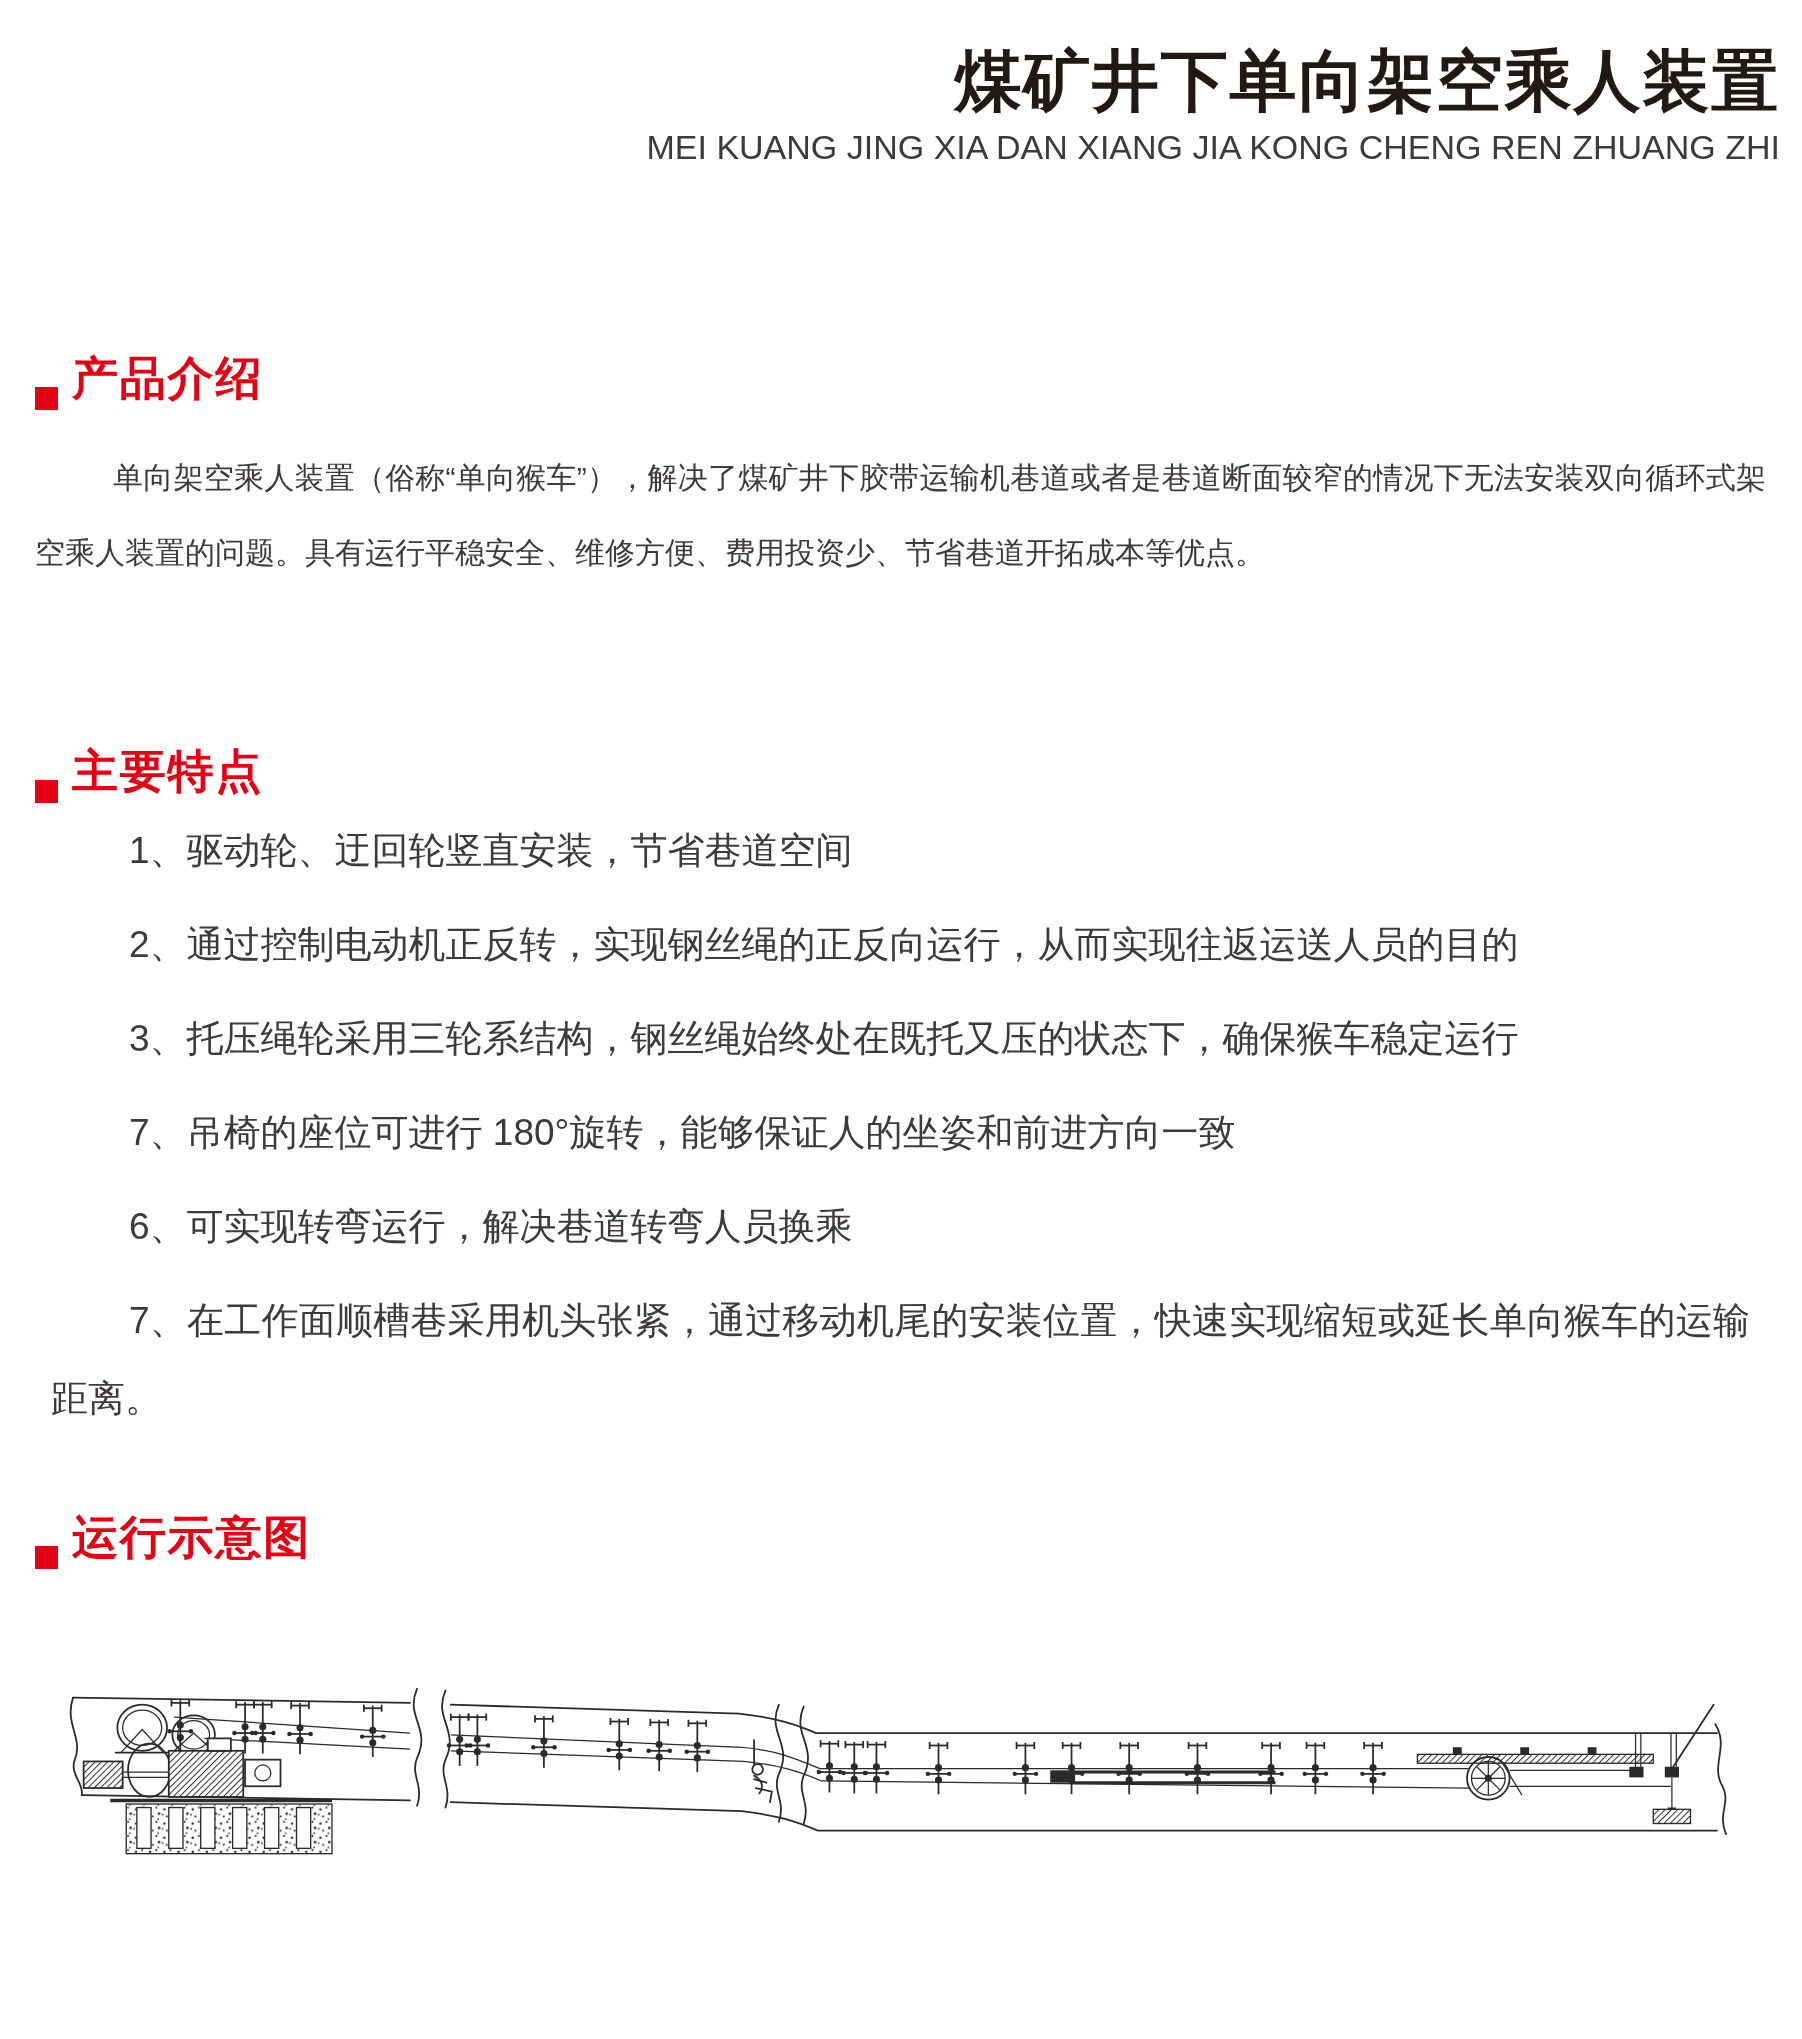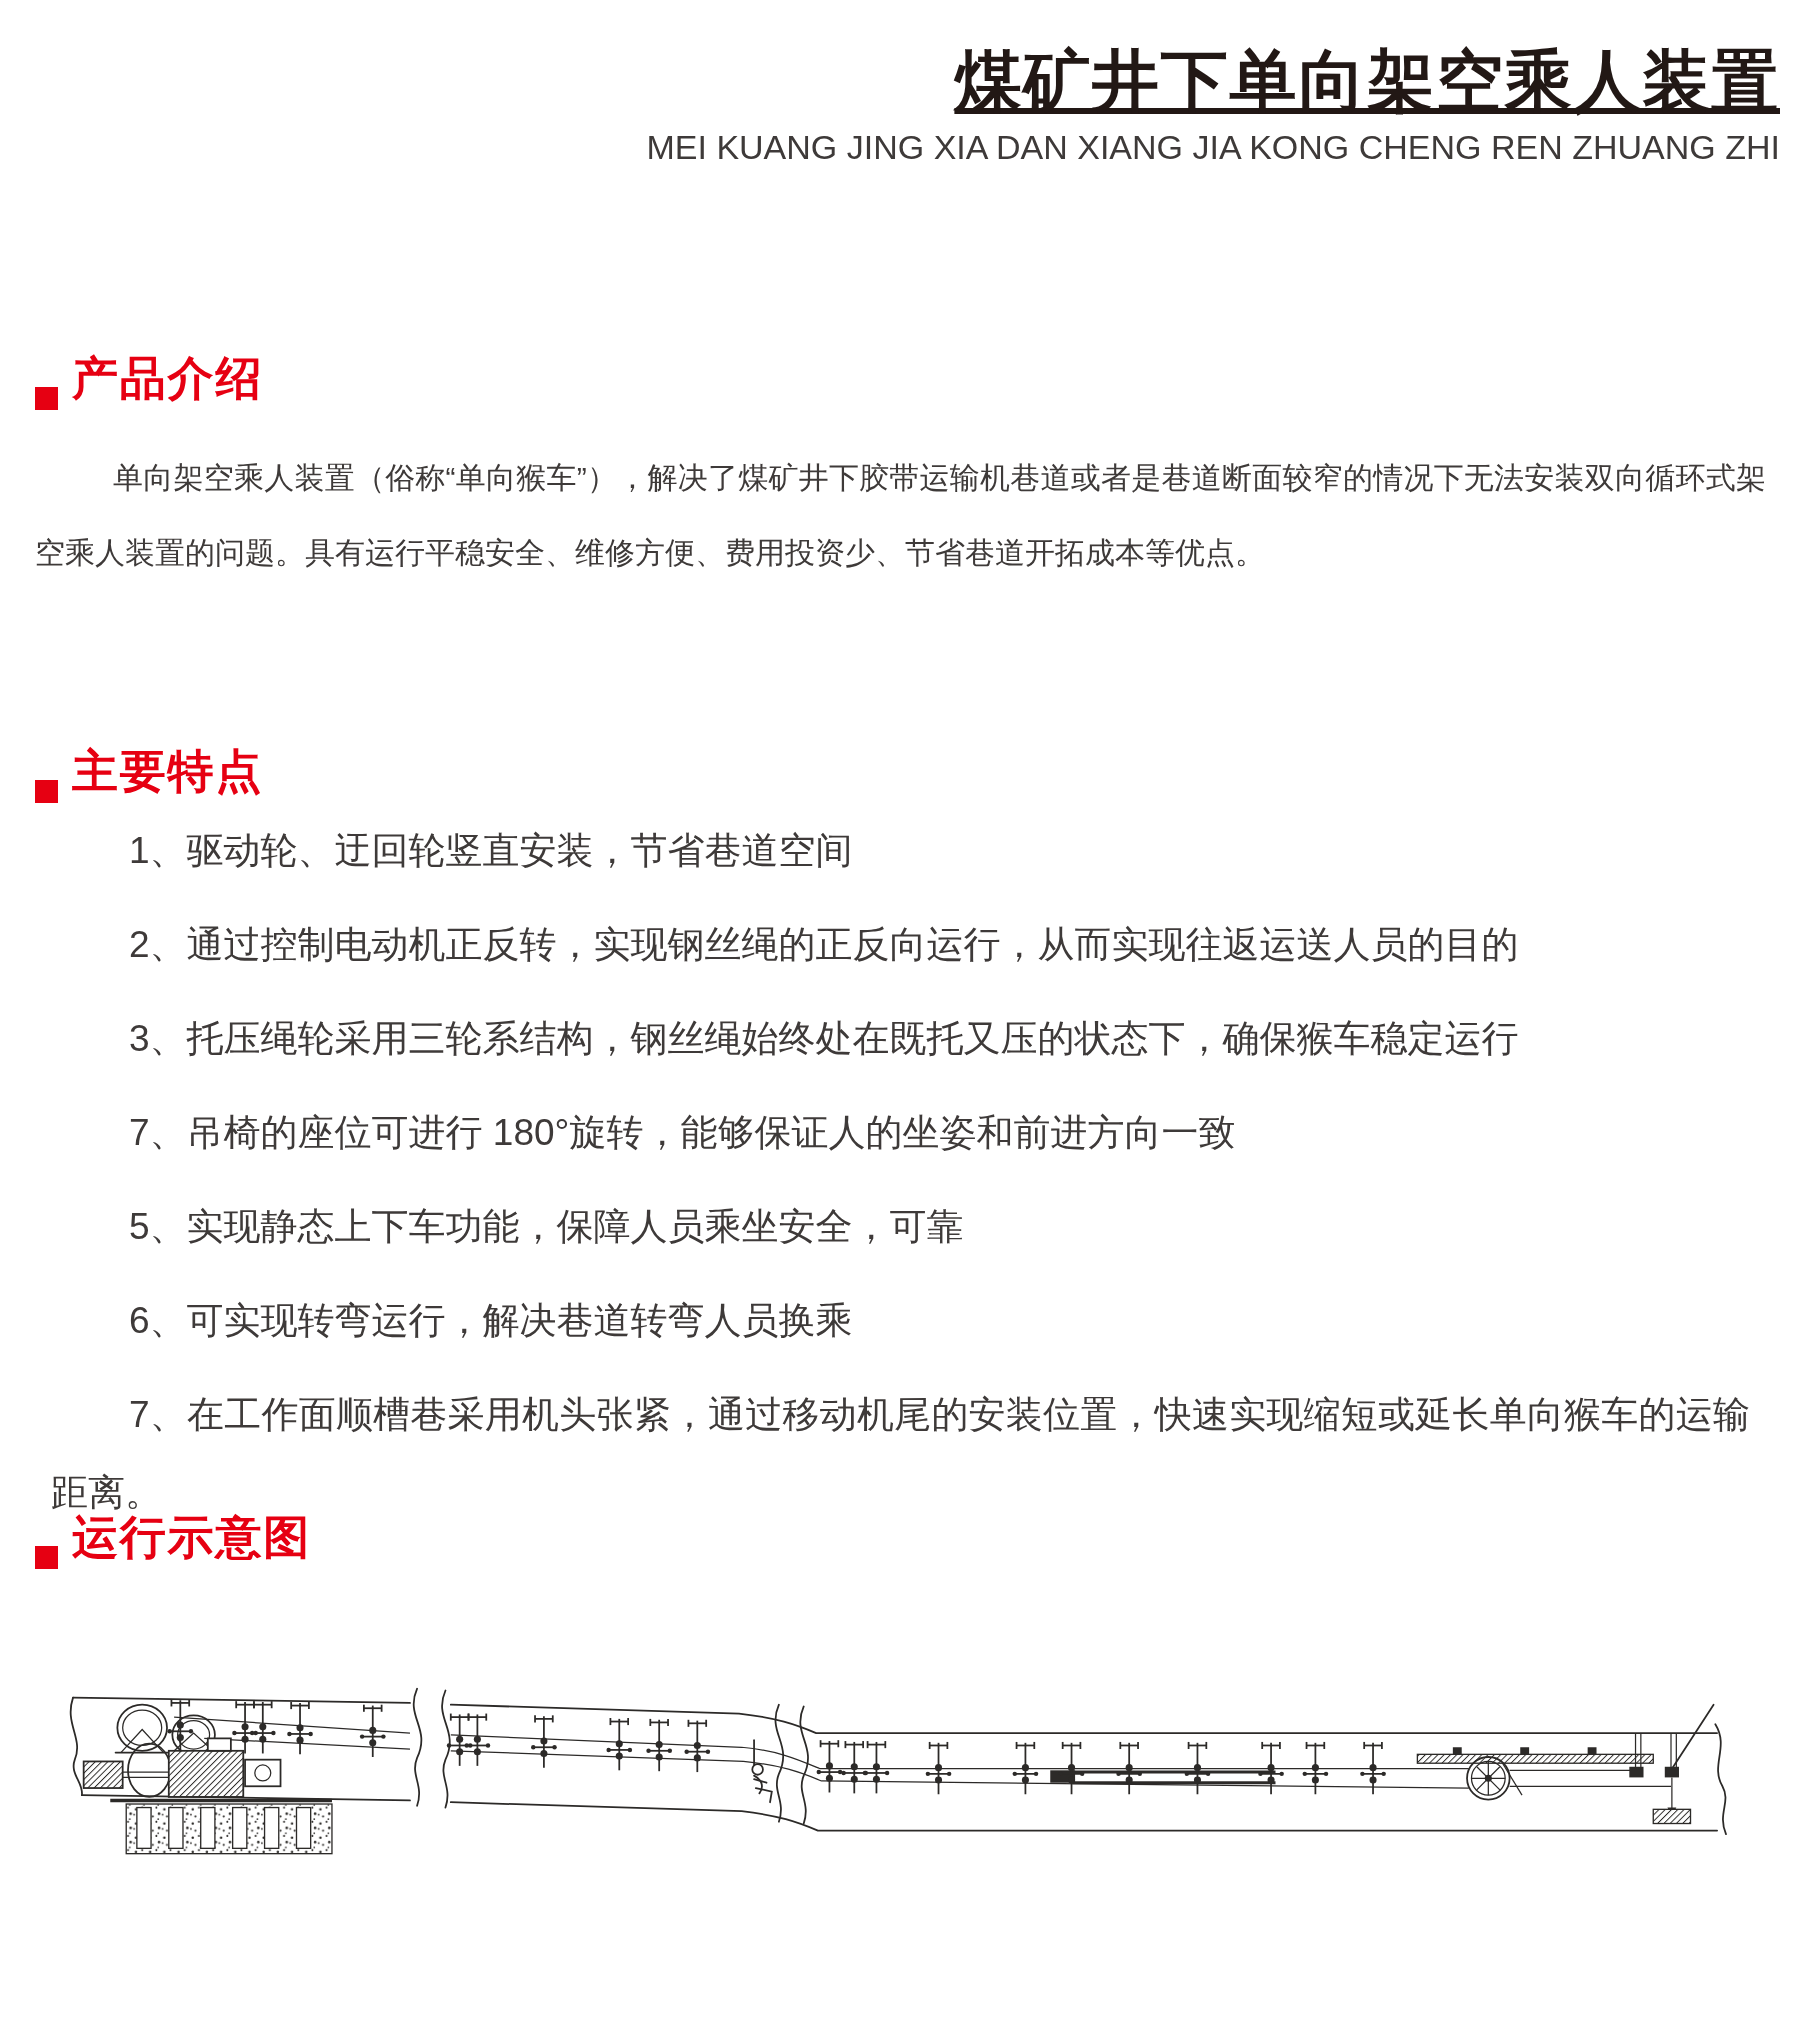--- a/index.html
+++ b/index.html
@@ -4,21 +4,21 @@
 <style>
   html,body{margin:0;padding:0;background:#ffffff;}
   .page{
     position:relative;width:1803px;height:2039px;background:#fff;overflow:hidden;
     font-family:"Liberation Sans","DejaVu Sans",sans-serif;color:var(--body-text,#3e3a39);
   }
   
   .header{position:absolute;top:44px;right:23px;text-align:right;}
   .doc-title{
     font-size:67px;font-weight:900;color:var(--title-text,#221815);
-    letter-spacing:1.8px;line-height:1.1;white-space:nowrap;text-decoration:underline;
+    letter-spacing:1.8px;line-height:1.1;white-space:nowrap;
   }
   .doc-pinyin{
     margin-top:10.6px;font-size:34px;font-weight:400;color:var(--body-text,#3e3a39);
     letter-spacing:0px;white-space:nowrap;
   }
   
   .sec-head{
     position:absolute;left:35px;display:flex;align-items:flex-end;
     color:var(--accent-red,#e60012);font-weight:900;font-size:46px;letter-spacing:1.8px;
   }
@@ -66,21 +66,20 @@
 
   <div class="sec-head head-features">
     <span class="sq"></span>
     <span>主要特点</span>
   </div>
   <div class="features-list">
     <p>1、驱动轮、迂回轮竖直安装，节省巷道空间</p>
     <p>2、通过控制电动机正反转，实现钢丝绳的正反向运行，从而实现往返运送人员的目的</p>
     <p>3、托压绳轮采用三轮系结构，钢丝绳始终处在既托又压的状态下，确保猴车稳定运行</p>
     <p>7、吊椅的座位可进行 180°旋转，能够保证人的坐姿和前进方向一致</p>
-    <p>5、实现静态上下车功能，保障人员乘坐安全，可靠</p>
     <p>6、可实现转弯运行，解决巷道转弯人员换乘</p>
     <p>7、在工作面顺槽巷采用机头张紧，通过移动机尾的安装位置，快速实现缩短或延长单向猴车的运输距离。</p>
   </div>
 
   <div class="sec-head head-diagram">
     <span class="sq"></span>
     <span>运行示意图</span>
   </div>
 
   <div class="diagram-wrap">

